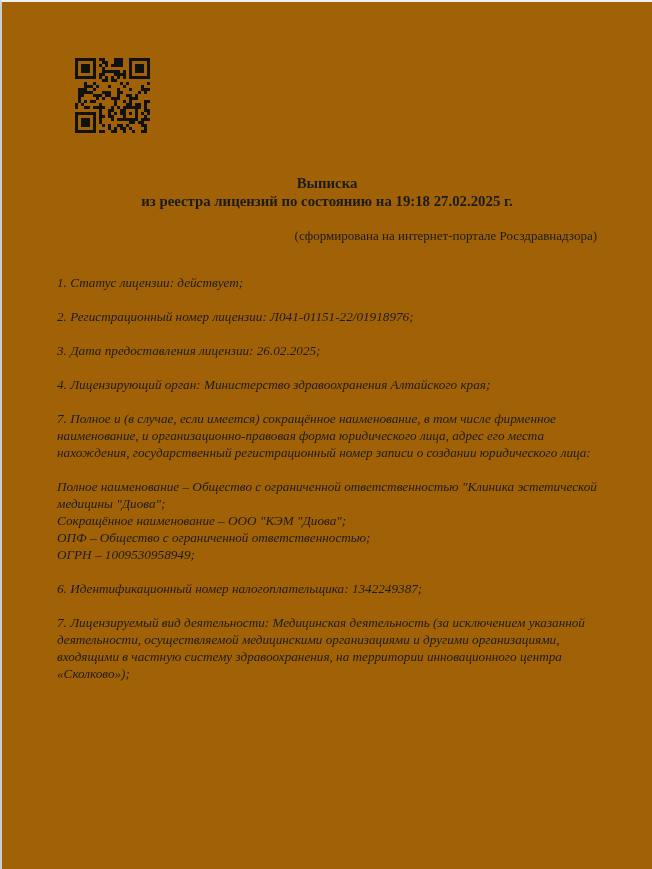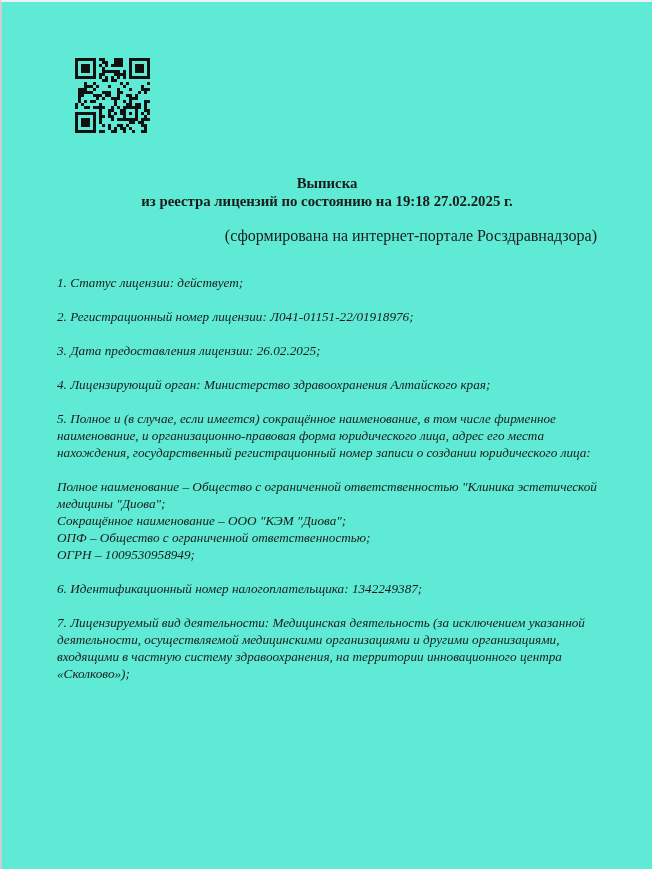--- a/index.html
+++ b/index.html
@@ -5,21 +5,21 @@
   html, body {
     margin: 0;
     padding: 0;
     background: #ffffff;
   }
   .page {
     position: relative;
     width: 652px;
     height: 869px;
     box-sizing: border-box;
-    background: #5eead4;
+    background: #a16207;
     border-left: 2px solid #cfcfcf;
     border-top: 2px solid #f0f0f0;
     font-family: "Liberation Serif", serif;
     color: #1b1b1b;
     overflow: hidden;
   }
   .qr {
     position: absolute;
     left: 73px;
     top: 56px;
@@ -36,21 +36,21 @@
     line-height: 17px;
   }
   .title {
     text-align: center;
     font-weight: bold;
     font-size: 14.8px;
     line-height: 18px;
   }
   .subtitle {
     text-align: right;
-    font-size: 16px;
+    font-size: 13px;
     line-height: 14px;
     margin-top: 19px;
   }
   .para {
     margin: 17px 0 0 0;
     font-style: italic;
   }
   .para.first {
     margin-top: 31px;
   }
@@ -363,21 +363,21 @@
       <div>Выписка</div>
       <div>из реестра лицензий по состоянию на 19:18 27.02.2025 г.</div>
     </div>
 
     <div class="subtitle">(сформирована на интернет-портале Росздравнадзора)</div>
 
     <p class="para first">1. Статус лицензии: действует;</p>
     <p class="para">2. Регистрационный номер лицензии: Л041-01151-22/01918976;</p>
     <p class="para">3. Дата предоставления лицензии: 26.02.2025;</p>
     <p class="para">4. Лицензирующий орган: Министерство здравоохранения Алтайского края;</p>
-    <p class="para">5. Полное и (в случае, если имеется) сокращённое наименование, в том числе фирменное наименование, и организационно-правовая форма юридического лица, адрес его места нахождения, государственный регистрационный номер записи о создании юридического лица:</p>
+    <p class="para">7. Полное и (в случае, если имеется) сокращённое наименование, в том числе фирменное наименование, и организационно-правовая форма юридического лица, адрес его места нахождения, государственный регистрационный номер записи о создании юридического лица:</p>
 
     <div class="para">
       <div class="company-line">Полное наименование – Общество с ограниченной ответственностью "Клиника эстетической медицины "Диова";</div>
       <div class="company-line">Сокращённое наименование – ООО "КЭМ "Диова";</div>
       <div class="company-line">ОПФ – Общество с ограниченной ответственностью;</div>
       <div class="company-line">ОГРН – 1009530958949;</div>
     </div>
 
     <p class="para">6. Идентификационный номер налогоплательщика: 1342249387;</p>
     <p class="para">7. Лицензируемый вид деятельности: Медицинская деятельность (за исключением указанной деятельности, осуществляемой медицинскими организациями и другими организациями, входящими в частную систему здравоохранения, на территории инновационного центра «Сколково»);</p>

